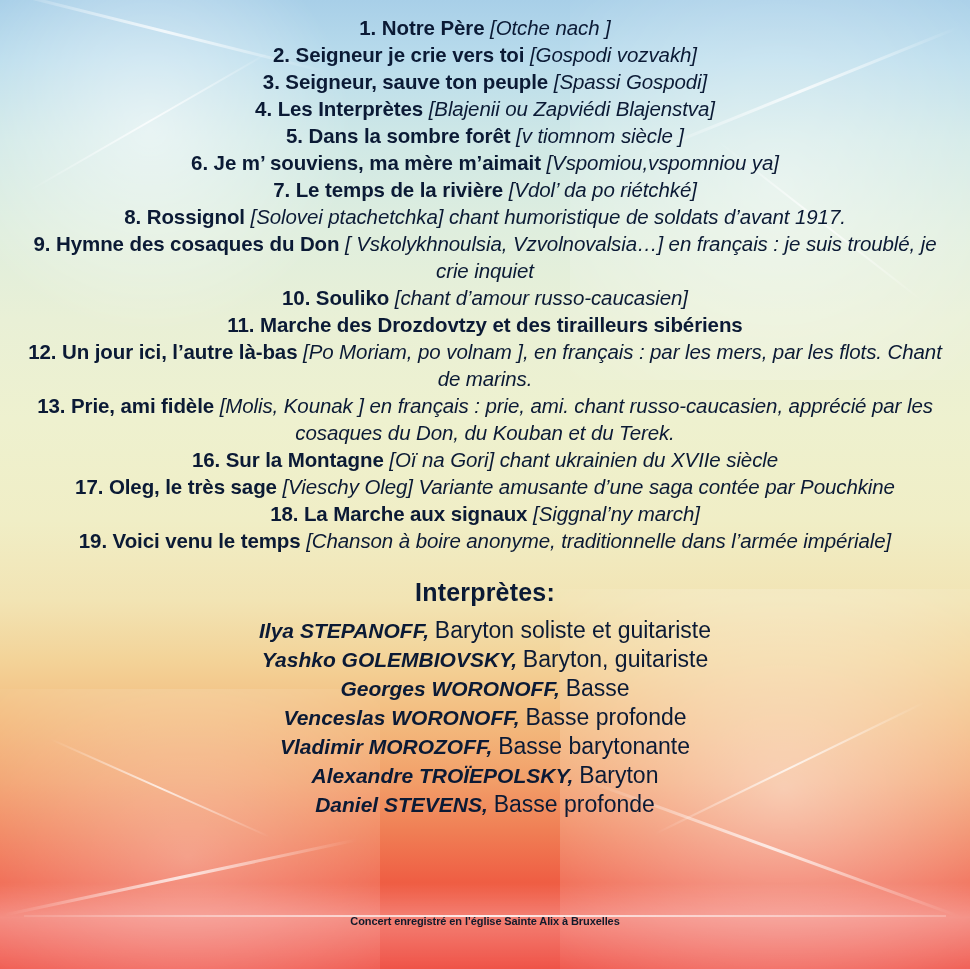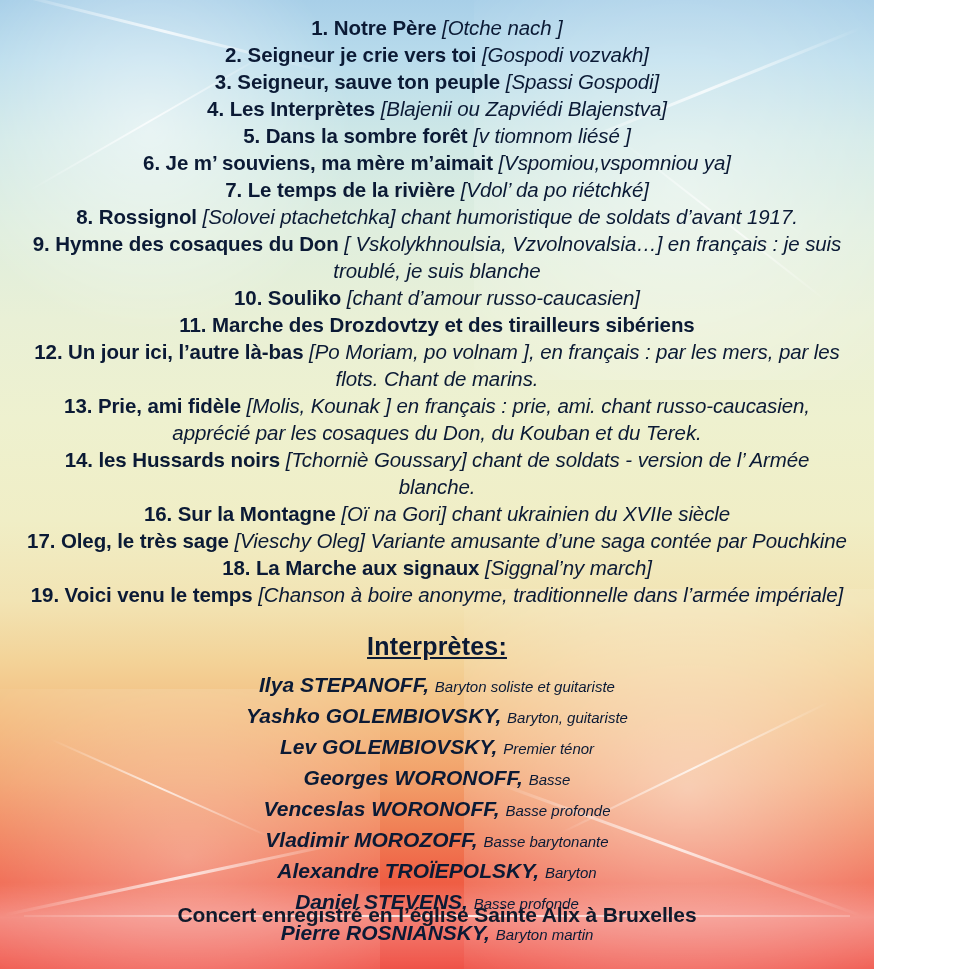--- a/index.html
+++ b/index.html
@@ -9,21 +9,21 @@
   body {
     width: 970px;
     height: 969px;
     overflow: hidden;
     font-family: "Liberation Sans", sans-serif;
     background: #ffffff;
   }
 
   #sleeve {
     position: relative;
-    width: 874px;
+    width: 970px;
     height: 969px;
     box-sizing: border-box;
     
     background:
       linear-gradient(to bottom,
         #a8cfe8 0px,
         #b9dcec 60px,
         #cfe8e6 140px,
         #dfeede 230px,
         #e9f0d6 320px,
@@ -127,44 +127,42 @@
 
   .performers {
     margin-top: 24px;
   }
   .performers-title {
     font-size: 25px;
     font-weight: bold;
     letter-spacing: 0.2px;
     margin-bottom: 9px;
     color: #0b1a35;
-    text-decoration: underline;
   }
   .performer {
     font-size: 21px;
     line-height: 29px;
     color: #0b1a35;
   }
   .performer .pname {
     font-weight: bold;
     font-style: italic;
   }
   .performer .prole {
     font-weight: normal;
-    font-style: italic;
-    font-size: 15px;
+    font-size: 23px;
   }
 
   .footer-note {
     position: absolute;
     left: 0; right: 0;
     bottom: 42px;
     z-index: 4;
     text-align: center;
-    font-size: 21px;
+    font-size: 11px;
     font-weight: bold;
     color: #111a2b;
     letter-spacing: -0.1px;
   }
 </style>
 </head>
 <body>
 
 <div id="sleeve">
 
@@ -182,48 +180,45 @@
   <div class="crease crease-7"></div>
   <div class="crease crease-8"></div>
 
   <div id="content">
 
     <ul class="tracklist" id="tracklist">
         <li class="track"><span class="num">1.</span> <span class="ttl">Notre Père</span> <span class="alt">[Otche nach ]</span></li>
         <li class="track"><span class="num">2.</span> <span class="ttl">Seigneur je crie vers toi</span> <span class="alt">[Gospodi vozvakh]</span></li>
         <li class="track"><span class="num">3.</span> <span class="ttl">Seigneur, sauve ton peuple</span> <span class="alt">[Spassi Gospodi]</span></li>
         <li class="track"><span class="num">4.</span> <span class="ttl">Les Interprètes</span> <span class="alt">[Blajenii ou Zapviédi Blajenstva]</span></li>
-        <li class="track"><span class="num">5.</span> <span class="ttl">Dans la sombre forêt</span> <span class="alt">[v tiomnom liésé ]</span></li>
+        <li class="track"><span class="num">5.</span> <span class="ttl">Dans la sombre forêt</span> <span class="alt">[v tiomnom siècle ]</span></li>
         <li class="track"><span class="num">6.</span> <span class="ttl">Je m’ souviens, ma mère m’aimait</span> <span class="alt">[Vspomiou,vspomniou ya]</span></li>
         <li class="track"><span class="num">7.</span> <span class="ttl">Le temps de la rivière</span> <span class="alt">[Vdol’ da po riétchké]</span></li>
         <li class="track"><span class="num">8.</span> <span class="ttl">Rossignol</span> <span class="alt">[Solovei ptachetchka]</span> <span class="note">chant humoristique de soldats d’avant 1917.</span></li>
-        <li class="track"><span class="num">9.</span> <span class="ttl">Hymne des cosaques du Don</span> <span class="alt">[ Vskolykhnoulsia, Vzvolnovalsia…] en français : je suis troublé, je suis blanche</span></li>
+        <li class="track"><span class="num">9.</span> <span class="ttl">Hymne des cosaques du Don</span> <span class="alt">[ Vskolykhnoulsia, Vzvolnovalsia…] en français : je suis troublé, je crie inquiet</span></li>
         <li class="track"><span class="num">10.</span> <span class="ttl">Souliko</span> <span class="alt">[chant d’amour russo-caucasien]</span></li>
         <li class="track"><span class="num">11.</span> <span class="ttl">Marche des Drozdovtzy et des tirailleurs sibériens</span></li>
         <li class="track"><span class="num">12.</span> <span class="ttl">Un jour ici, l’autre là-bas</span> <span class="alt">[Po Moriam, po volnam ], en français : par les mers, par les flots. Chant de marins.</span></li>
         <li class="track"><span class="num">13.</span> <span class="ttl">Prie, ami fidèle</span> <span class="alt">[Molis, Kounak ] en français : prie, ami. chant russo-caucasien, apprécié par les cosaques du Don, du Kouban et du Terek.</span></li>
-        <li class="track"><span class="num">14.</span> <span class="ttl">les Hussards noirs</span> <span class="alt">[Tchorniè Goussary] chant de soldats - version de l’ Armée blanche.</span></li>
         <li class="track"><span class="num">16.</span> <span class="ttl">Sur la Montagne</span> <span class="alt">[Oï na Gori] chant ukrainien du XVIIe siècle</span></li>
         <li class="track"><span class="num">17.</span> <span class="ttl">Oleg, le très sage</span> <span class="alt">[Vieschy Oleg] Variante amusante d’une saga contée par Pouchkine</span></li>
         <li class="track"><span class="num">18.</span> <span class="ttl">La Marche aux signaux</span> <span class="alt">[Siggnal’ny march]</span></li>
         <li class="track"><span class="num">19.</span> <span class="ttl">Voici venu le temps</span> <span class="alt">[Chanson à boire anonyme, traditionnelle dans l’armée impériale]</span></li>
       </ul>
 
     <div class="performers">
       <div class="performers-title">Interprètes:</div>
       <div id="performers-list">
           <div class="performer"><span class="pname">Ilya STEPANOFF,</span> <span class="prole">Baryton soliste et guitariste</span></div>
           <div class="performer"><span class="pname">Yashko GOLEMBIOVSKY,</span> <span class="prole">Baryton, guitariste</span></div>
-          <div class="performer"><span class="pname">Lev GOLEMBIOVSKY,</span> <span class="prole">Premier ténor</span></div>
           <div class="performer"><span class="pname">Georges WORONOFF,</span> <span class="prole">Basse</span></div>
           <div class="performer"><span class="pname">Venceslas WORONOFF,</span> <span class="prole">Basse profonde</span></div>
           <div class="performer"><span class="pname">Vladimir MOROZOFF,</span> <span class="prole">Basse barytonante</span></div>
           <div class="performer"><span class="pname">Alexandre TROÏEPOLSKY,</span> <span class="prole">Baryton</span></div>
           <div class="performer"><span class="pname">Daniel STEVENS,</span> <span class="prole">Basse profonde</span></div>
-          <div class="performer"><span class="pname">Pierre ROSNIANSKY,</span> <span class="prole">Baryton martin</span></div>
         </div>
     </div>
 
   </div>
 
   <div class="edge-band"></div>
   <div class="wrap-seam"></div>
 
   <div class="footer-note">Concert enregistré en l’église Sainte Alix à Bruxelles</div>
 

